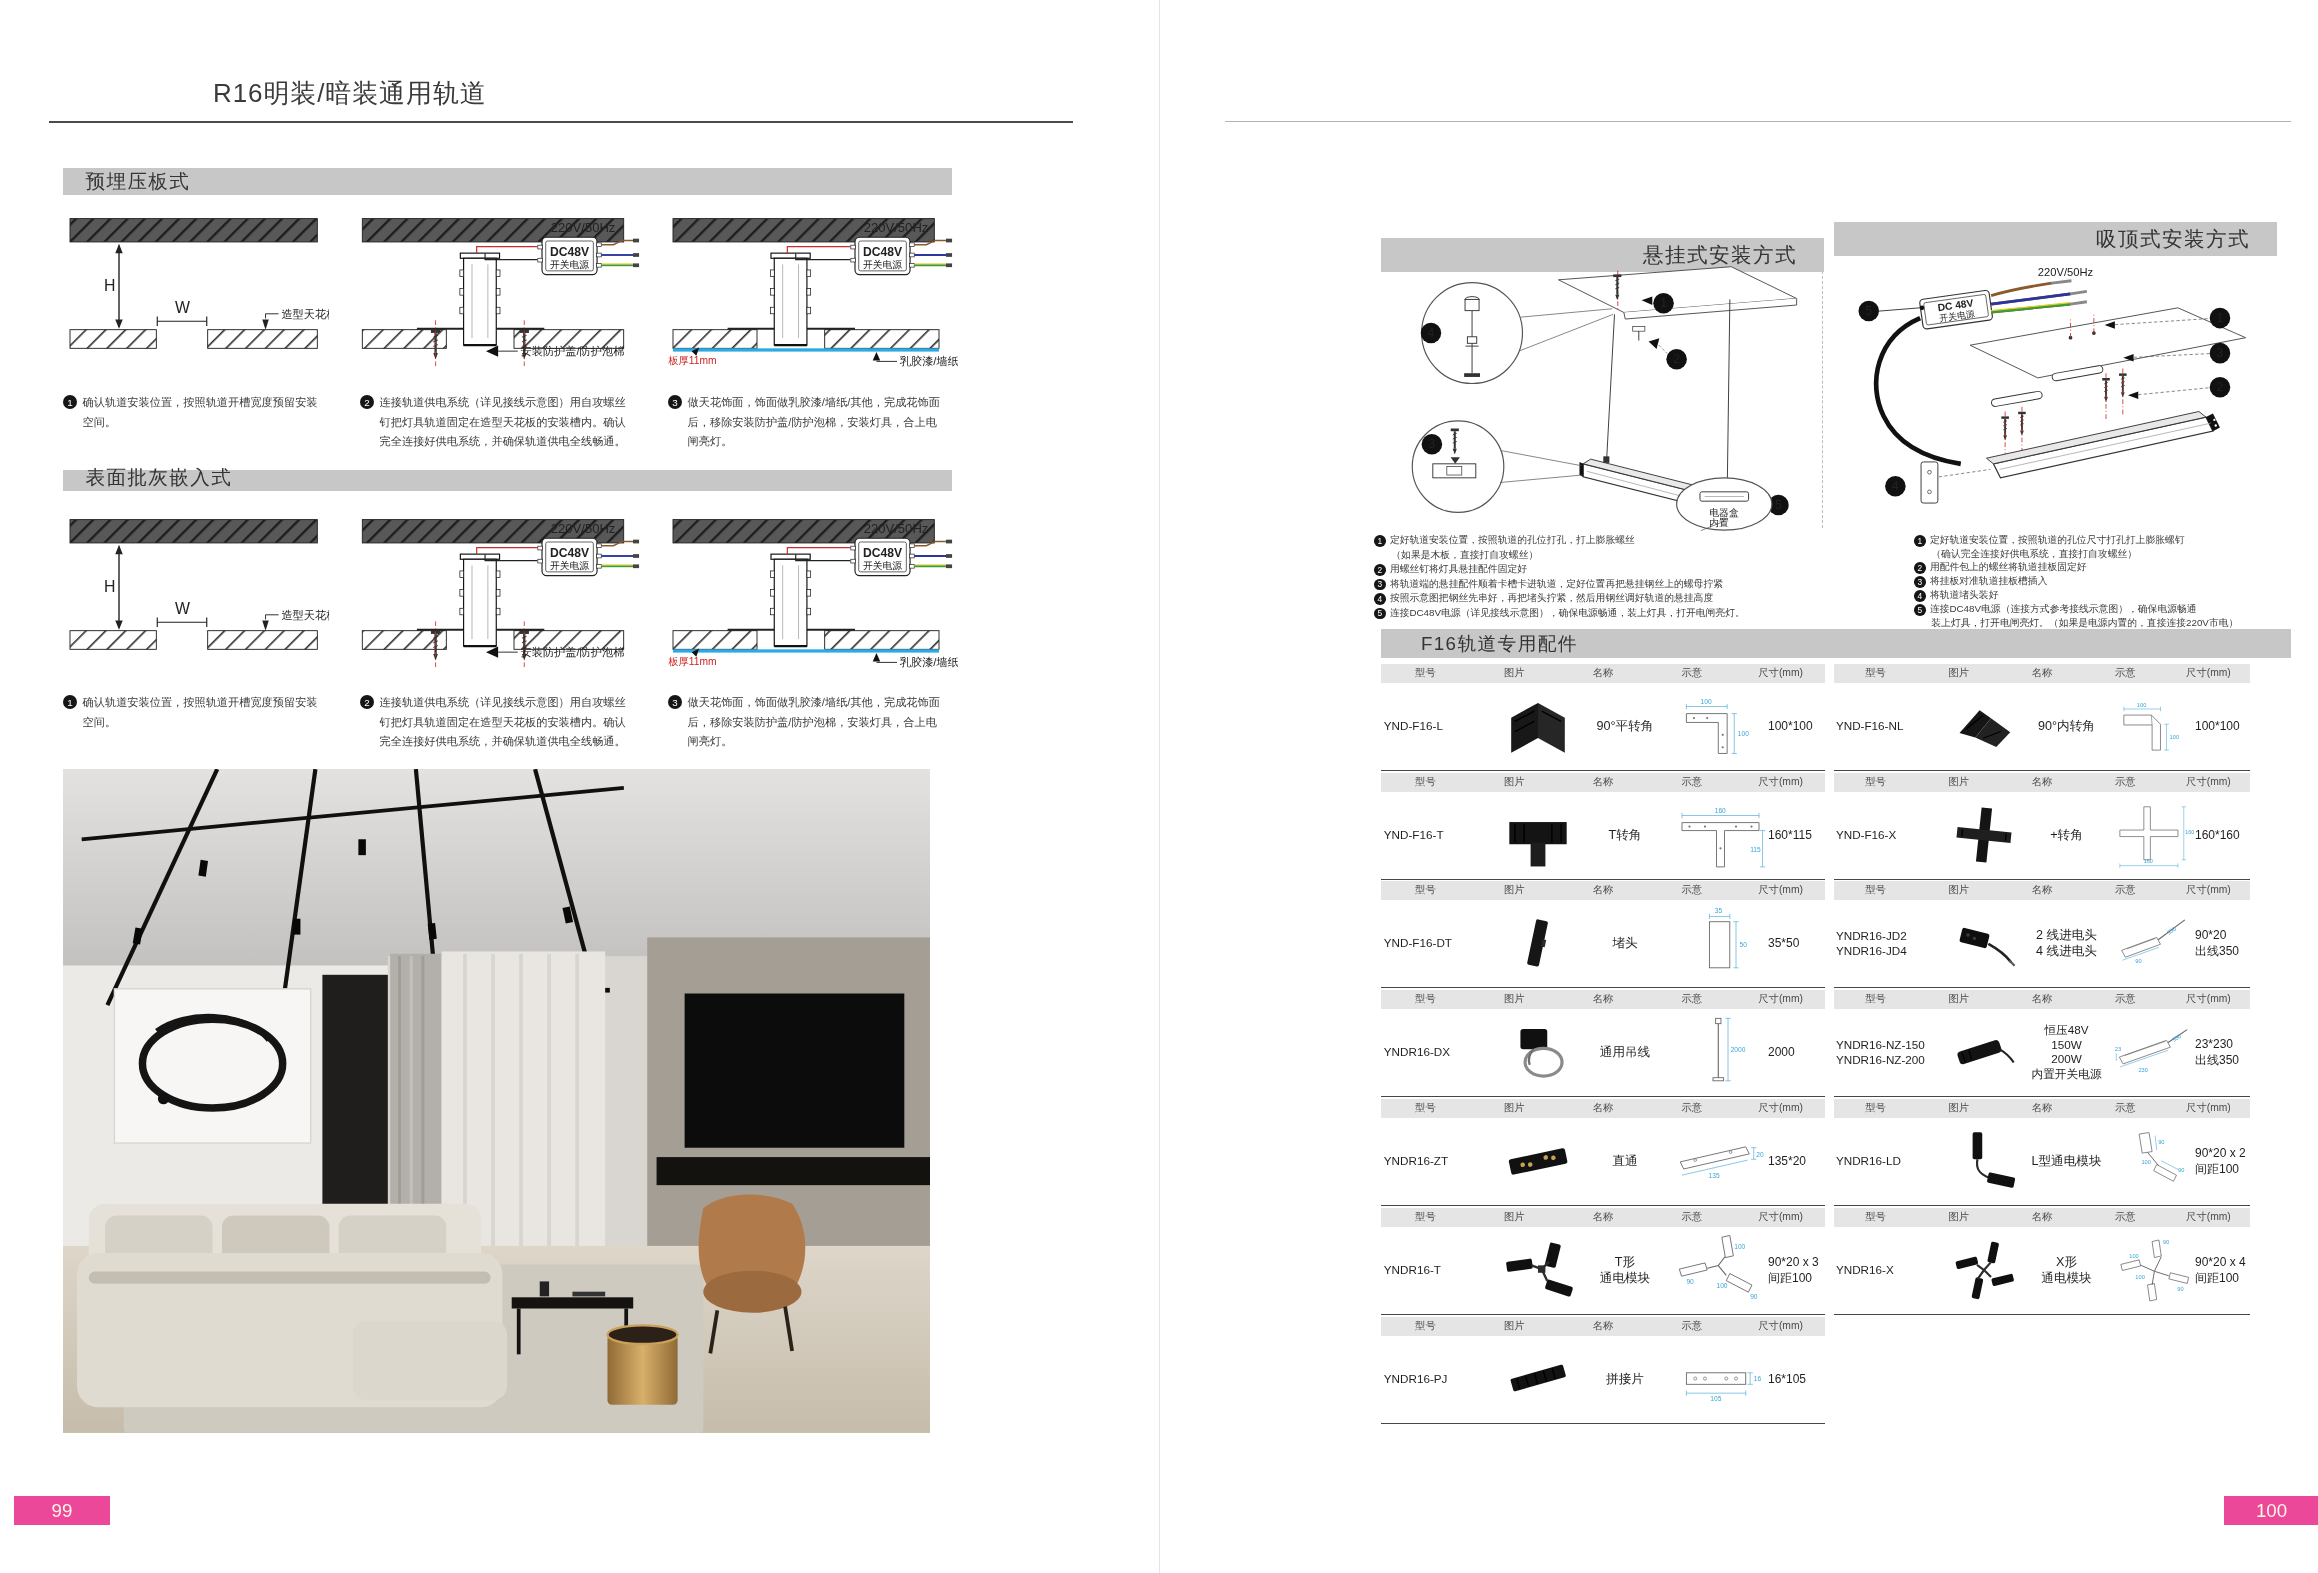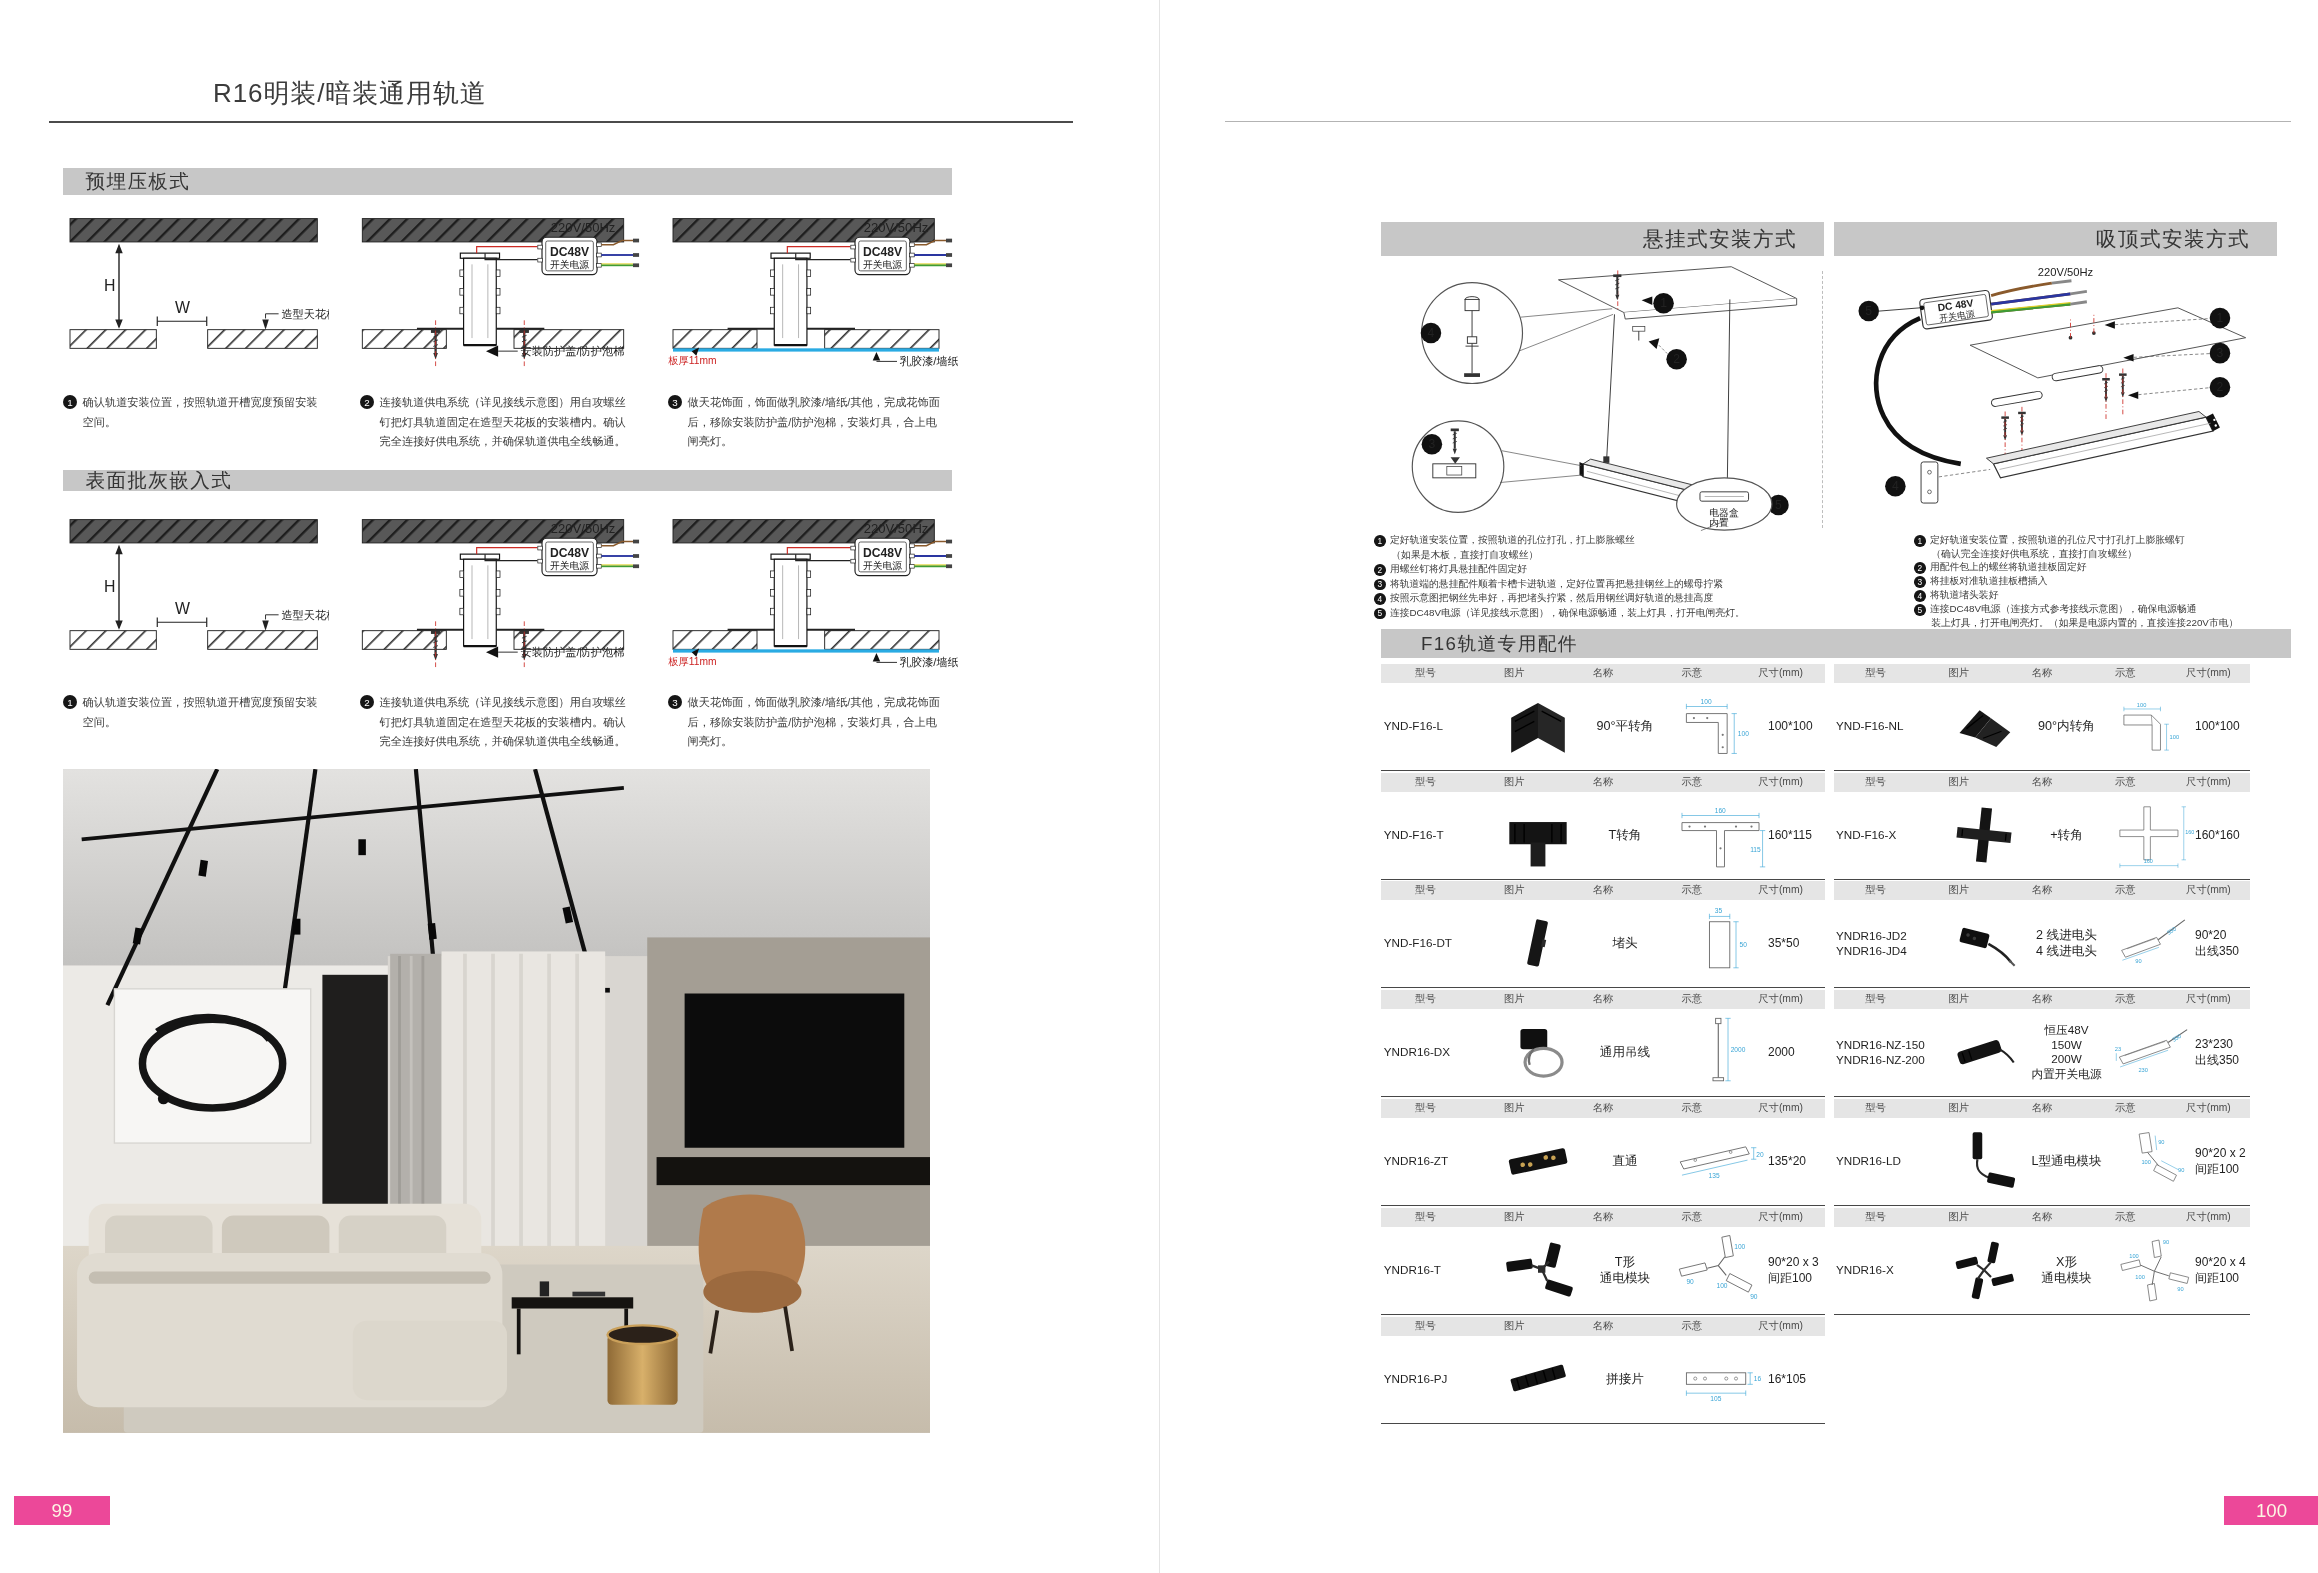--- a/index.html
+++ b/index.html
@@ -4,21 +4,21 @@
 <style>
   html,body{margin:0;padding:0;background:#ffffff;}
   body{font-family:"Liberation Sans","DejaVu Sans",sans-serif;color:#333;}
   #stage{position:relative;width:2319px;height:1574px;background:#fff;overflow:hidden;}
   .abs{position:absolute;}
   .rule-dark{height:1.9px;background:#4b4b4b;}
   .rule-gray{height:1.4px;background:#b3b3b3;}
   .gutter{width:0.9px;background:#e4e4e4;top:0;height:1574px;}
   .page-title{font-size:26px;color:#3b3b3b;letter-spacing:0.9px;}
   .secbar{background:#c7c7c7;color:#343434;display:flex;align-items:center;font-size:19.6px;letter-spacing:1.4px;}
-  .secbar.pad-l{padding-left:22.4px;}
+  .secbar.pad-l{padding-left:22.4px;align-items:flex-end;}
   .secbar.align-r{justify-content:flex-end;padding-right:27px;}
   .steps{font-size:11.2px;line-height:19.6px;color:#3a3a3a;}
   .steps-sm{font-size:9.8px;line-height:14.5px;color:#3a3a3a;}
   .steps-sm2{font-size:9.8px;line-height:13px;color:#3a3a3a;}
   .sbadge{display:inline-flex;width:14px;height:14px;border-radius:50%;background:#161616;color:#fff;
           font-size:9.8px;align-items:center;justify-content:center;margin-right:5.6px;vertical-align:-2.8px;flex:none;}
   .sbadge.sm{width:11.7px;height:11.7px;font-size:8.4px;margin-right:4.2px;vertical-align:-2.3px;}
   .steprow{display:flex;align-items:flex-start;}
   .steprow .sbadge{margin-top:2.3px;}
   .cont{padding-left:17.3px;}
@@ -433,21 +433,21 @@
     <line x1="1400" y1="1158" x2="1385" y2="1250" stroke="#2a2119" stroke-width="8"></line>
     <line x1="1545" y1="1150" x2="1560" y2="1245" stroke="#2a2119" stroke-width="8"></line>
     <rect x="1165" y="1210" width="150" height="150" rx="10" fill="url(#goldG)"></rect>
     <ellipse cx="1240" cy="1210" rx="75" ry="20" fill="#2b2119" stroke="#caa05a" stroke-width="5"></ellipse>
   </svg>
 
   <div class="abs pgnum" style="left:14px;top:1496px;width:96px;height:29px;">
     <span>99</span>
   </div>
 
-  <div class="abs secbar align-r" style="left:1381px;top:222px;width:416px;height:34px;font-size:20.6px;">
+  <div class="abs secbar align-r" style="left:1381px;top:238px;width:416px;height:34px;font-size:20.6px;">
     <span>悬挂式安装方式</span>
   </div>
   <div class="abs secbar align-r" style="left:1834px;top:222px;width:416px;height:34px;font-size:20.6px;">
     <span>吸顶式安装方式</span>
   </div>
   <div class="abs dashdiv" style="left:1822px;top:271px;height:257px;"></div>
 
   <svg class="abs" style="left:1402px;top:262px;" width="411" height="271" viewBox="0 0 880 580">
       <use href="#hangDiag"></use>
     </svg>

